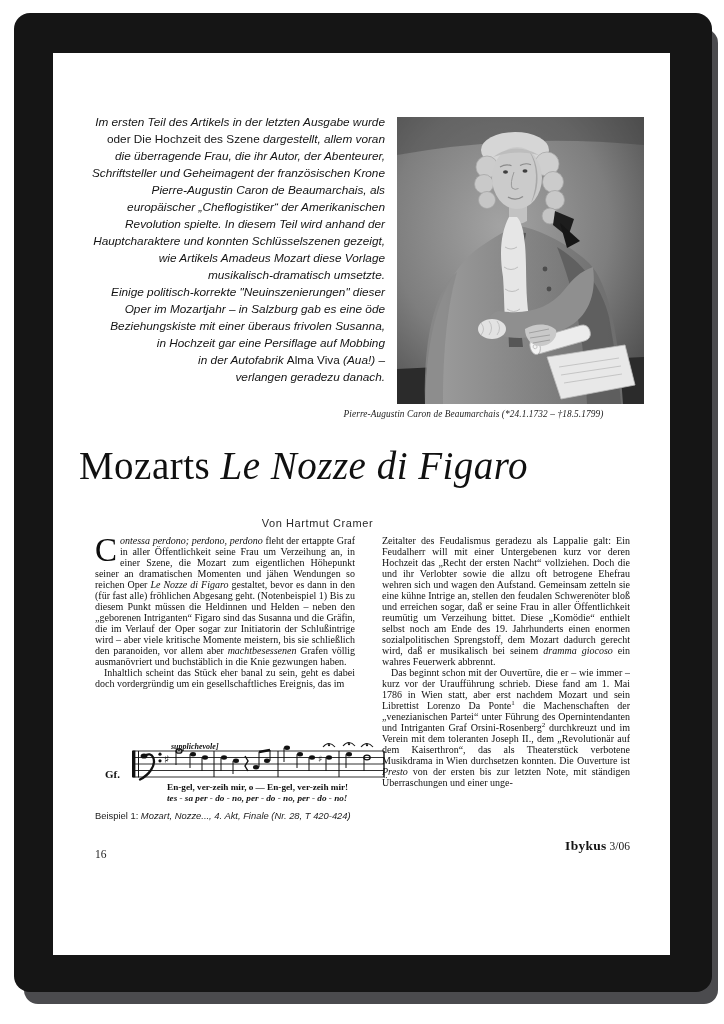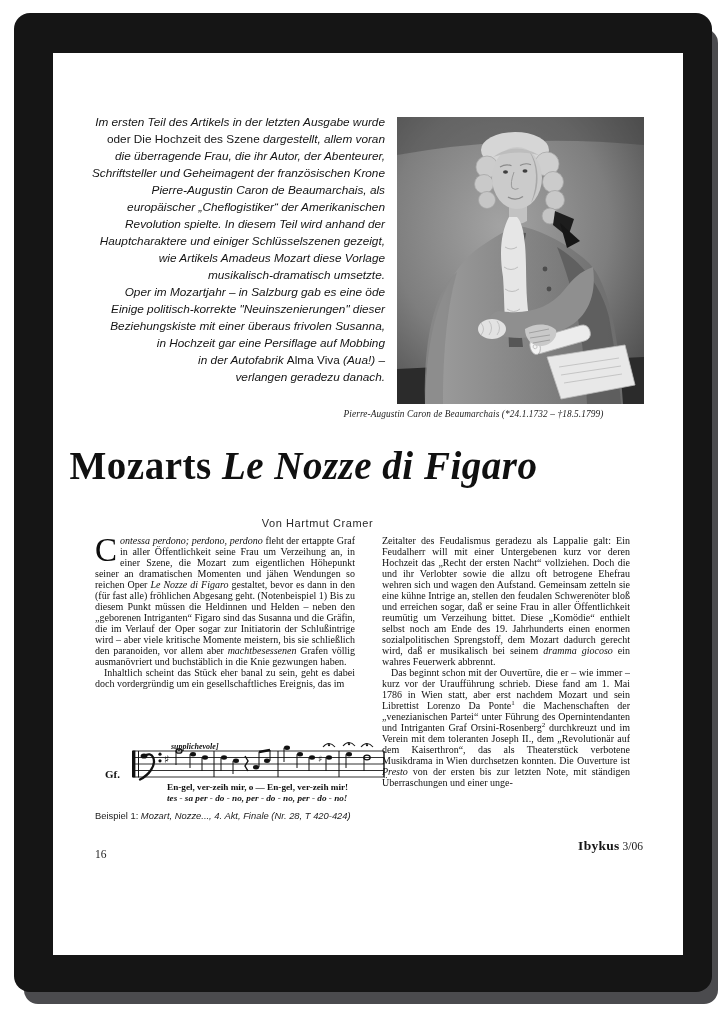--- a/index.html
+++ b/index.html
@@ -1,36 +1,36 @@
 <!DOCTYPE html>
 <html><head>
 <meta charset="utf-8">
 <style>
   html,body{margin:0;padding:0;}
   body{width:724px;height:1024px;background:#ffffff;position:relative;overflow:hidden;
        font-family:"Liberation Serif", serif;color:#111;}
   .frame{position:absolute;left:14px;top:13px;width:698px;height:979px;background:#151515;
          border-radius:16px;box-shadow:8px 14px 0 -2px #4b4b4e;}
-  .page{position:absolute;left:39px;top:40px;width:617px;height:902px;background:#ffffff;padding-left:13px;}
+  .page{position:absolute;left:39px;top:40px;width:617px;height:902px;background:#ffffff;}
 
   
   .intro{position:absolute;top:61px;left:18px;width:314px;text-align:right;
          font-family:"Liberation Sans", sans-serif;font-size:11.8px;line-height:17px;color:#141414;}
   .intro .it{font-style:italic;}
   .intro-line{display:block;}
 
   
   .portrait{position:absolute;left:344px;top:64px;width:247px;height:287px;}
   .portrait svg{display:block;}
   .portrait-caption{position:absolute;left:250px;top:356px;width:341px;text-align:center;
          font-style:italic;font-size:9.3px;color:#222;letter-spacing:0.1px;}
 
   
   .title{position:absolute;top:390px;left:0;width:501px;text-align:center;
-         font-size:39px;font-weight:700;color:#101010;letter-spacing:0.5px;}
+         font-size:39px;font-weight:400;color:#101010;letter-spacing:0.5px;}
   .title .it{font-style:italic;}
   .byline{position:absolute;top:464px;left:0;width:529px;text-align:center;
          font-family:"Liberation Sans", sans-serif;font-size:11px;letter-spacing:0.6px;color:#2a2a2a;}
 
   
   .columns{position:absolute;top:482px;left:42px;width:535px;}
   .col{position:absolute;top:0;text-align:justify;font-size:10px;line-height:11px;color:#101010;}
   .col-left{left:0;width:260px;height:206px;overflow:hidden;}
   .col-right{left:273px;width:262px;height:276px;overflow:hidden;}
   .body-para{margin:0;}
@@ -59,25 +59,25 @@
   <div class="page">
 
     <div class="intro">
         <div class="intro-line"><span class="it">Im ersten Teil des Artikels in der letzten Ausgabe wurde</span></div>
         <div class="intro-line"><span>oder Die Hochzeit des Szene </span><span class="it">dargestellt, allem voran</span></div>
         <div class="intro-line"><span class="it">die überragende Frau, die ihr Autor, der Abenteurer,</span></div>
         <div class="intro-line"><span class="it">Schriftsteller und Geheimagent der französischen Krone</span></div>
         <div class="intro-line"><span class="it">Pierre-Augustin Caron de Beaumarchais, als</span></div>
         <div class="intro-line"><span class="it">europäischer „Cheflogistiker“ der Amerikanischen</span></div>
         <div class="intro-line"><span class="it">Revolution spielte. In diesem Teil wird anhand der</span></div>
-        <div class="intro-line"><span class="it">Hauptcharaktere und einiger Schlüsselszenen gezeigt,</span></div>
+        <div class="intro-line"><span class="it">Hauptcharaktere und konnten Schlüsselszenen gezeigt,</span></div>
         <div class="intro-line"><span class="it">wie Artikels Amadeus Mozart diese Vorlage</span></div>
         <div class="intro-line"><span class="it">musikalisch-dramatisch umsetzte.</span></div>
+        <div class="intro-line"><span class="it">Einige politisch-korrekte "Neuinszenierungen" dieser</span></div>
         <div class="intro-line"><span class="it">Oper im Mozartjahr – in Salzburg gab es eine öde</span></div>
-        <div class="intro-line"><span class="it">Einige politisch-korrekte "Neuinszenierungen" dieser</span></div>
         <div class="intro-line"><span class="it">Beziehungskiste mit einer überaus frivolen Susanna,</span></div>
         <div class="intro-line"><span class="it">in Hochzeit gar eine Persiflage auf Mobbing</span></div>
         <div class="intro-line"><span class="it">in der Autofabrik </span><span>Alma Viva </span><span class="it">(Aua!) –</span></div>
         <div class="intro-line"><span class="it">verlangen geradezu danach.</span></div>
       </div>
 
     <div class="portrait">
       <svg width="247" height="287" viewBox="0 0 247 287">
         <defs>
           <radialGradient id="bgG" cx="42%" cy="38%" r="80%">

